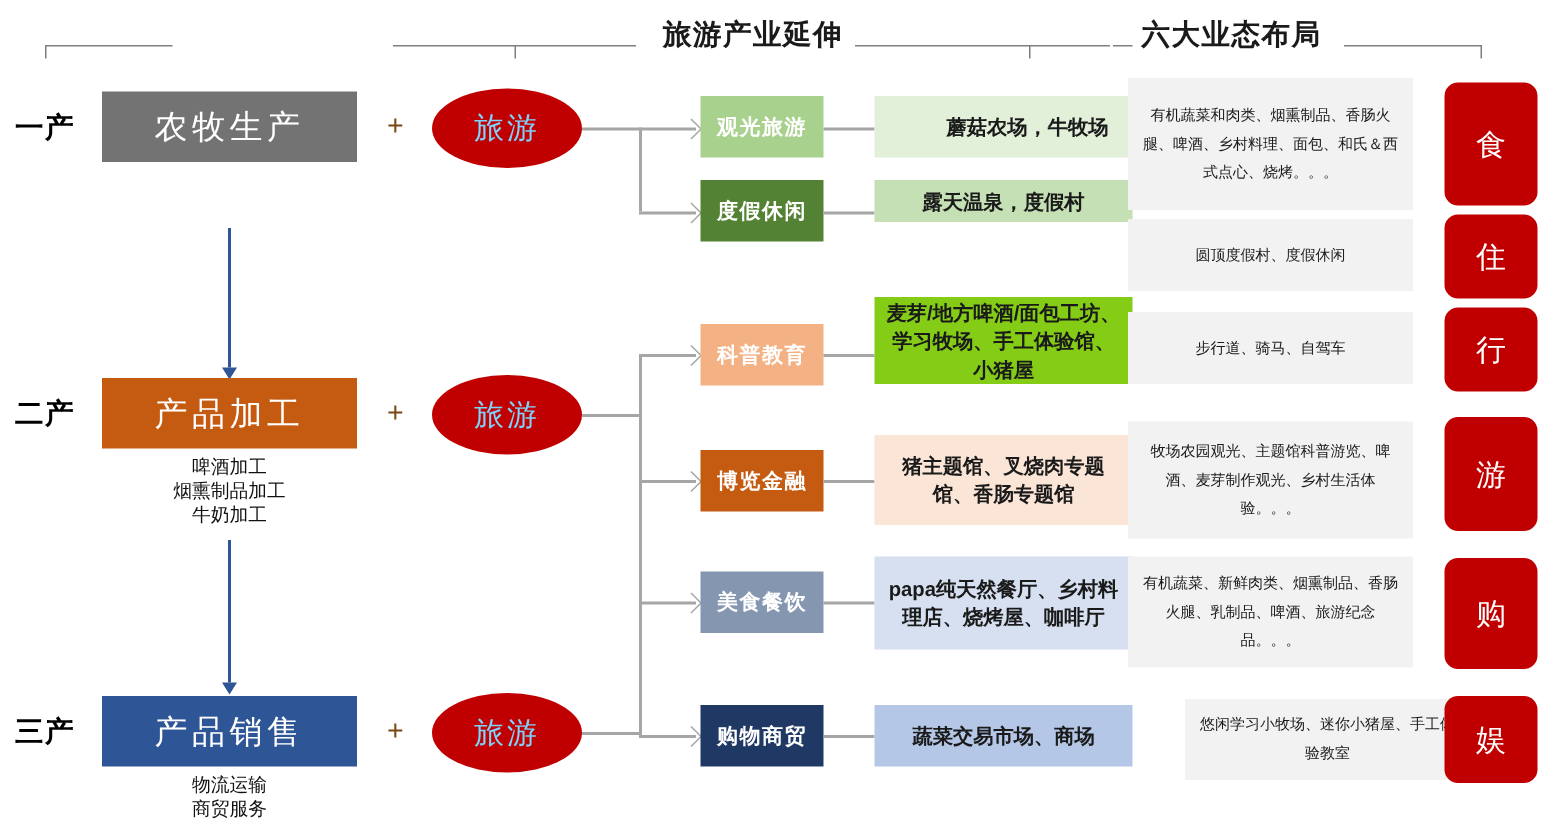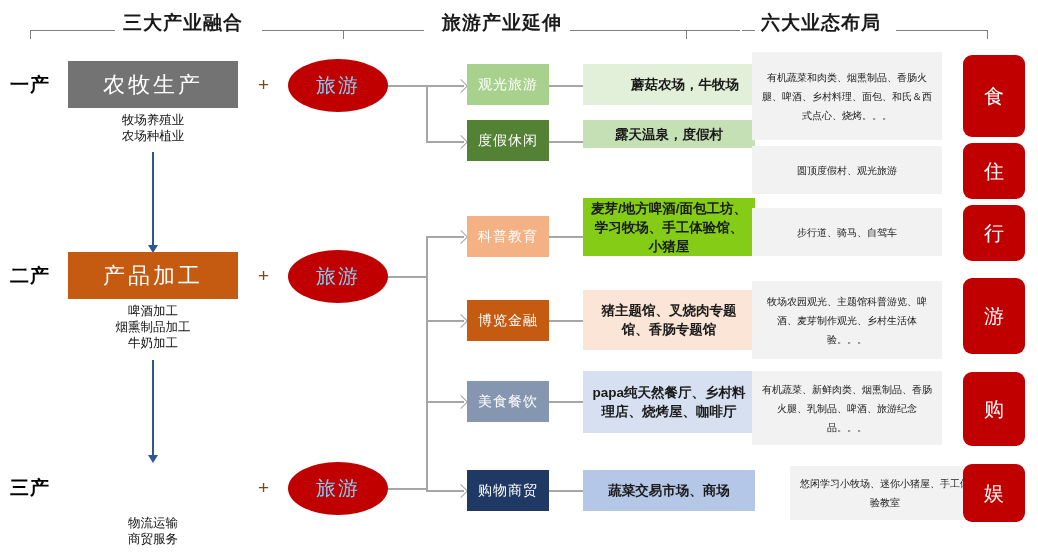--- a/index.html
+++ b/index.html
@@ -58,21 +58,21 @@
   .c-v{position:absolute;width:1.6px;background:#A6A6A6;}
   .c-arrow{
     position:absolute;width:9px;height:9px;
     border-top:1.6px solid #A6A6A6;border-right:1.6px solid #A6A6A6;
     transform:rotate(45deg);
   }
 
   
   .chip{
     position:absolute;display:flex;align-items:center;justify-content:center;
-    font-weight:normal;font-size:14px;color:#ffffff;letter-spacing:1px;
+    font-weight:bold;font-size:14px;color:#ffffff;letter-spacing:1px;
     white-space:nowrap;
   }
   
   .detail{
     position:absolute;display:flex;align-items:center;justify-content:center;
     text-align:center;font-size:13.5px;font-weight:bold;color:#1a1a1a;
     line-height:19px;padding:4px 8px;box-sizing:border-box;
   }
 
   
@@ -85,57 +85,55 @@
     position:absolute;background:#C00000;border-radius:9px;
     display:flex;align-items:center;justify-content:center;
     color:#ffffff;font-size:20px;
   }
 </style>
 </head>
 <body>
 
 <div id="root">
 
-  <div class="hdr-title" style="left:123px;top:10px;">三大产业融合</div>
   <div class="hdr-rule" style="left:30px;top:30px;width:85px;"></div>
   <div class="hdr-tick" style="left:30px;top:30px;height:9px;"></div>
   <div class="hdr-rule" style="left:262px;top:30px;width:162px;"></div>
   <div class="hdr-tick" style="left:343px;top:30px;height:9px;"></div>
 
   <div class="hdr-title" style="left:442px;top:10px;">旅游产业延伸</div>
   <div class="hdr-rule" style="left:570px;top:30px;width:170px;"></div>
   <div class="hdr-tick" style="left:686px;top:30px;height:9px;"></div>
 
   <div class="hdr-title" style="left:761px;top:10px;">六大业态布局</div>
   <div class="hdr-rule" style="left:742px;top:30px;width:13px;"></div>
   <div class="hdr-rule" style="left:896px;top:30px;width:92px;"></div>
   <div class="hdr-tick" style="left:987px;top:30px;height:9px;"></div>
 
   <div class="tier-label" style="left:10px;top:72px;">一产</div>
   <div class="stage-box" style="left:68px;top:61px;width:170px;height:47px;background:#737373;">农牧生产</div>
-  <div class="stage-sub" style="left:68px;top:112px;width:170px;">牧场养殖业
-农场种植业</div>
   <div class="plus" style="left:258px;top:74px;">+</div>
   <div class="ellipse" style="left:288px;top:59px;width:100px;height:53px;">旅游</div>
 
   <div class="flow-line" style="left:152px;top:152px;height:93px;"></div>
   <div class="flow-head" style="left:148px;top:245px;"></div>
 
   <div class="tier-label" style="left:10px;top:263px;">二产</div>
   <div class="stage-box" style="left:68px;top:252px;width:170px;height:47px;background:#C55A11;">产品加工</div>
   <div class="stage-sub" style="left:68px;top:303px;width:170px;">啤酒加工
 烟熏制品加工
 牛奶加工</div>
   <div class="plus" style="left:258px;top:265px;">+</div>
   <div class="ellipse" style="left:288px;top:250px;width:100px;height:53px;">旅游</div>
 
   <div class="flow-line" style="left:152px;top:360px;height:95px;"></div>
   <div class="flow-head" style="left:148px;top:455px;"></div>
 
   <div class="tier-label" style="left:10px;top:475px;">三产</div>
+  <div class="stage-box" style="left:68px;top:464px;width:170px;height:47px;background:#2E5596;">产品销售</div>
   <div class="stage-sub" style="left:68px;top:515px;width:170px;">物流运输
 商贸服务</div>
   <div class="plus" style="left:258px;top:477px;">+</div>
   <div class="ellipse" style="left:288px;top:462px;width:100px;height:53px;">旅游</div>
 
   <div class="c-h" style="left:388px;top:85px;width:38px;"></div>
   <div class="c-v" style="left:426px;top:85px;height:56px;"></div>
   <div class="c-h" style="left:426px;top:85px;width:38px;"></div>
   <div class="c-arrow" style="left:456px;top:81px;"></div>
   <div class="c-h" style="left:426px;top:141px;width:38px;"></div>
@@ -174,21 +172,21 @@
   <div class="c-h" style="left:549px;top:401px;width:34px;"></div>
   <div class="detail" style="left:583px;top:371px;width:172px;height:62px;background:#D6E0F0;">papa纯天然餐厅、乡村料理店、烧烤屋、咖啡厅</div>
 
   <div class="chip" style="left:467px;top:470px;width:82px;height:41px;background:#1F3864;">购物商贸</div>
   <div class="c-h" style="left:549px;top:490px;width:34px;"></div>
   <div class="detail" style="left:583px;top:470px;width:172px;height:41px;background:#B4C7E7;">蔬菜交易市场、商场</div>
 
   <div class="biz-text" style="left:752px;top:52px;width:190px;height:88px;">有机蔬菜和肉类、烟熏制品、香肠火腿、啤酒、乡村料理、面包、和氏＆西式点心、烧烤。。。</div>
   <div class="biz-badge" style="left:963px;top:55px;width:62px;height:82px;">食</div>
 
-  <div class="biz-text" style="left:752px;top:146px;width:190px;height:48px;">圆顶度假村、观光旅游</div>
+  <div class="biz-text" style="left:752px;top:146px;width:190px;height:48px;">圆顶度假村、度假休闲</div>
   <div class="biz-badge" style="left:963px;top:143px;width:62px;height:56px;">住</div>
 
   <div class="biz-text" style="left:752px;top:208px;width:190px;height:48px;">步行道、骑马、自驾车</div>
   <div class="biz-badge" style="left:963px;top:205px;width:62px;height:56px;">行</div>
 
   <div class="biz-text" style="left:752px;top:281px;width:190px;height:78px;">牧场农园观光、主题馆科普游览、啤酒、麦芽制作观光、乡村生活体验。。。</div>
   <div class="biz-badge" style="left:963px;top:278px;width:62px;height:76px;">游</div>
 
   <div class="biz-text" style="left:752px;top:371px;width:190px;height:74px;">有机蔬菜、新鲜肉类、烟熏制品、香肠火腿、乳制品、啤酒、旅游纪念品。。。</div>
   <div class="biz-badge" style="left:963px;top:372px;width:62px;height:74px;">购</div>

